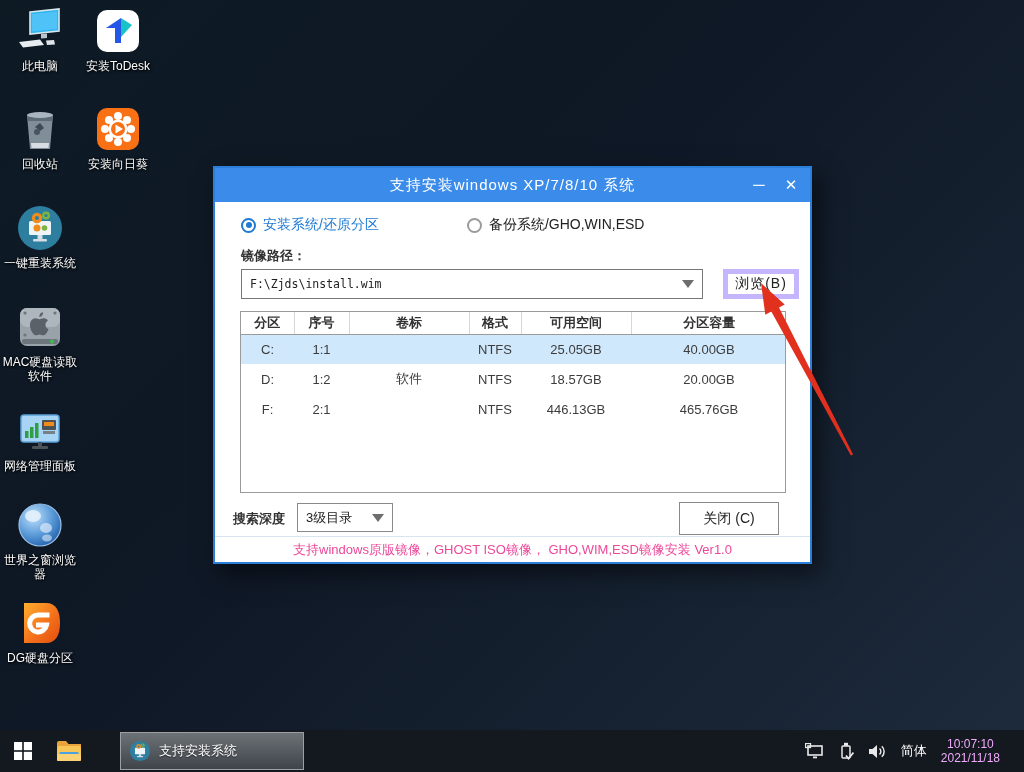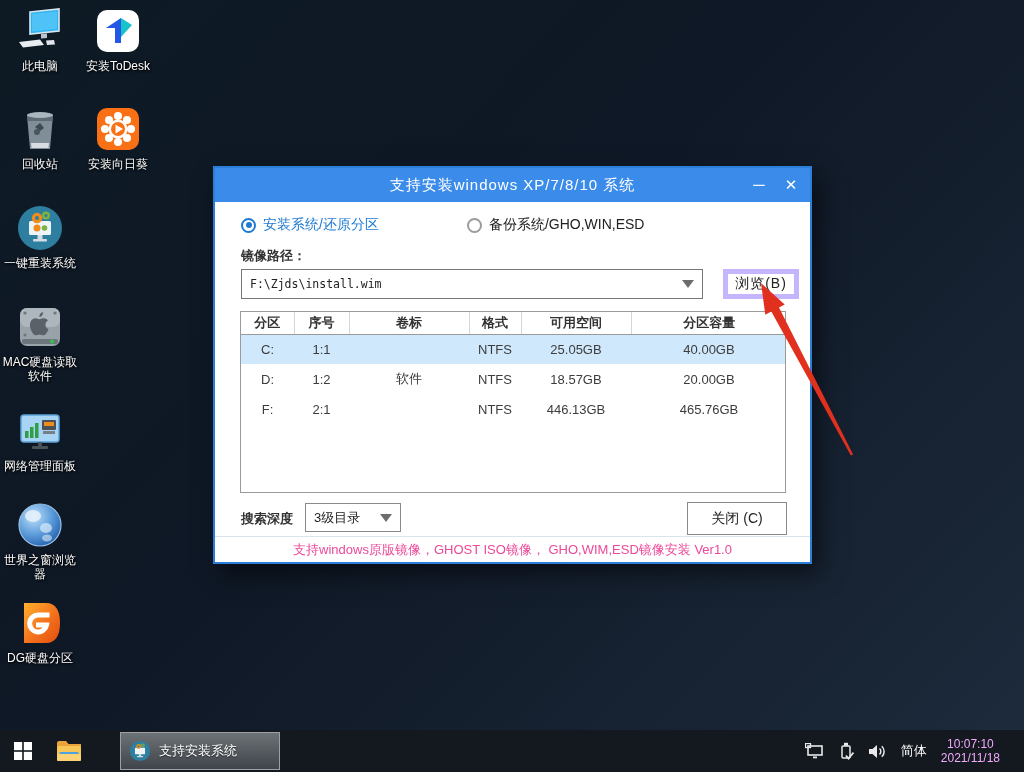--- a/index.html
+++ b/index.html
@@ -43,40 +43,40 @@
   .table-wrap { position:absolute; left:25px; top:109px; width:546px; height:182px; border:1px solid #9a9a9a; background:#fff; overflow:hidden; }
   table.ptable { width:100%; border-collapse:collapse; font-size:13px; color:#3c3c3c; table-layout:fixed; }
   table.ptable th { height:22px; font-weight:600; color:#333; border-right:1px solid #d6d6d6; border-bottom:1px solid #9a9a9a; text-align:center; font-size:13px; }
   table.ptable th:last-child { border-right:none; }
   table.ptable td { height:30px; text-align:center; }
   table.ptable tr.selected td { background:#cfe8fb; }
   table.ptable col:nth-child(1){width:53px;} table.ptable col:nth-child(2){width:55px;}
   table.ptable col:nth-child(3){width:120px;} table.ptable col:nth-child(4){width:52px;}
   table.ptable col:nth-child(5){width:110px;} table.ptable col:nth-child(6){width:156px;}
 
-  .controls-row { position:absolute; left:26px; top:300px; width:546px; height:33px; }
+  .controls-row { position:absolute; left:18px; top:300px; width:546px; height:33px; }
   .depth-label { position:absolute; left:0; top:8px; font-size:13px; font-weight:bold; color:#333; }
   .depth-select { position:absolute; left:64px; top:1px; width:96px; height:29px; border:1px solid #8a8a8a; background:#fff;
                   display:flex; align-items:center; padding:0 8px; cursor:pointer; }
   .depth-text { flex:1; font-size:13px; color:#222; }
   .dlg-btn { position:absolute; top:0; width:100px; height:33px; background:#fff; border:1px solid #8a8a8a;
              font-size:14px; color:#222; display:flex; align-items:center; justify-content:center; cursor:pointer; }
   .next-btn { left:320px; }
   .close-btn { left:446px; }
 
   .statusbar { position:absolute; left:0; bottom:0; width:100%; height:26px; border-top:1px solid #d8e4ef;
                display:flex; align-items:center; justify-content:center; font-size:13px; color:#ec4899; background:#fff; }
 
   
   .arrow-overlay { position:absolute; left:0; top:0; width:1024px; height:772px; pointer-events:none; z-index:50; }
 
   
   .taskbar { position:absolute; left:0; bottom:0; width:1024px; height:42px; background:#14181f; display:flex; align-items:stretch; z-index:40; }
   .tb-btn { width:46px; display:flex; align-items:center; justify-content:center; cursor:pointer; }
-  .task-item { margin-left:28px; margin-top:2px; margin-bottom:2px; width:160px; display:flex; align-items:center; gap:8px; padding:8px 8px;
+  .task-item { margin-left:28px; margin-top:2px; margin-bottom:2px; width:184px; display:flex; align-items:center; gap:8px; padding:8px 8px;
                background:linear-gradient(#6d7277,#3f444a); border:1px solid #9aa0a5; cursor:pointer; }
   .task-label { color:#fff; font-size:13px; text-shadow:0 1px 1px rgba(0,0,0,.6); white-space:nowrap; }
   .tray { margin-left:auto; display:flex; align-items:center; gap:14px; padding-right:20px; }
   .tray-icon { display:flex; align-items:center; justify-content:center; cursor:pointer; }
   .ime { color:#fff; font-size:13px; cursor:pointer; }
   .clock { color:#f0abfc; font-size:12px; line-height:14px; text-align:center; cursor:pointer; padding-right:4px; }
 </style>
 </head>
 <body>
 

